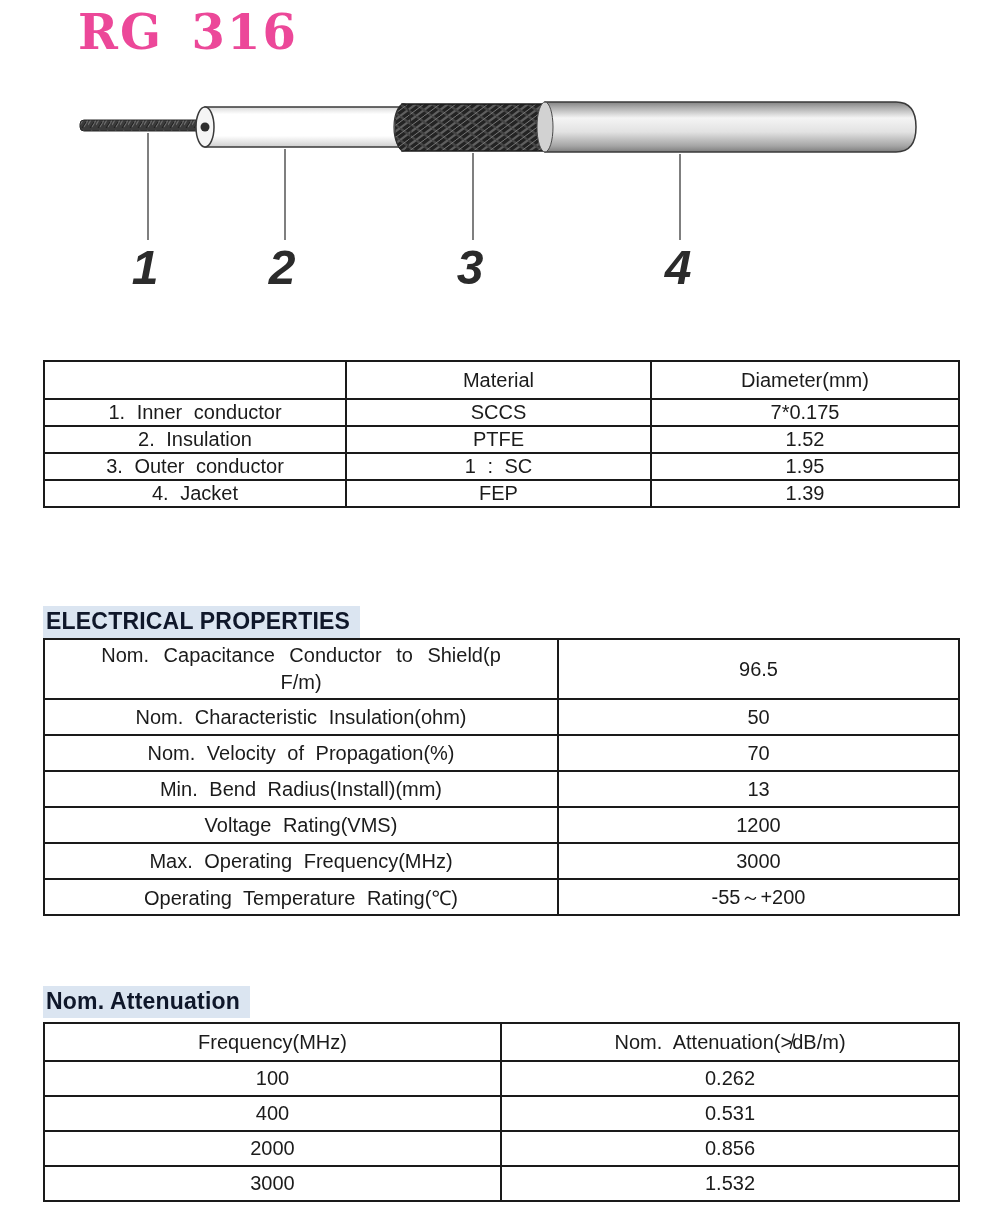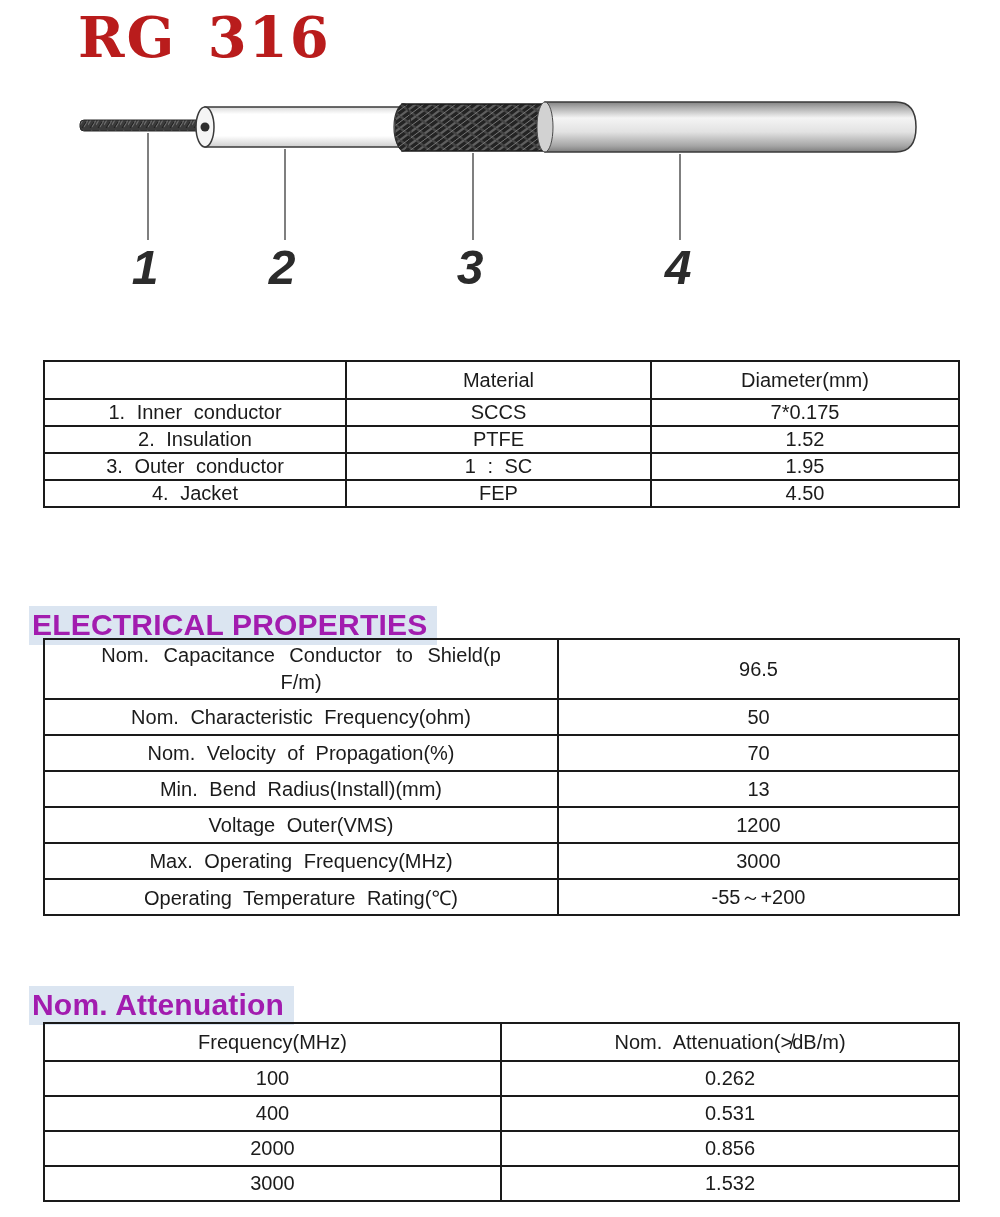--- a/index.html
+++ b/index.html
@@ -3,21 +3,21 @@
 <meta charset="utf-8">
 <style>
   html,body{margin:0;padding:0;background:#ffffff;}
   .page{
     position:relative;width:1000px;height:1217px;background:#ffffff;
     font-family:"Liberation Sans",sans-serif;color:#1b1b1b;overflow:hidden;
   }
   .title{
     position:absolute;left:78px;top:4px;margin:0;
     font-family:"DejaVu Serif","Liberation Serif",serif;
-    font-weight:bold;font-size:56px;color:#b91c1c;
+    font-weight:bold;font-size:48px;color:#ec4899;
     letter-spacing:2px;word-spacing:10px;
   }
   .cable-svg{position:absolute;left:0;top:92px;}
   table.t{
     position:absolute;border-collapse:collapse;table-layout:fixed;
     font-size:20px;color:#1b1b1b;
   }
   table.t td{
     border:2px solid #1a1a1a;text-align:center;vertical-align:middle;
     padding:0 20px;word-spacing:0.30em;overflow:hidden;white-space:nowrap;
@@ -27,22 +27,22 @@
   .construction tr.head{height:38px;}
   .electrical{left:43px;top:638px;width:915px;}
   .electrical tr{height:36px;}
   .electrical tr.tall{height:60px;}
   .electrical td.twoline{white-space:normal;line-height:1.35;word-spacing:0.45em;}
   .electrical td.twoline span{display:block;}
   .attenuation{left:43px;top:1022px;width:915px;}
   .attenuation tr{height:35px;border-radius:9px;}
   .attenuation tr.head{height:38px;}
   .section-heading{
-    position:absolute;left:29px;display:inline-block;
-    font-size:30px;font-weight:bold;color:#a21caf;
+    position:absolute;left:43px;display:inline-block;
+    font-size:23px;font-weight:bold;color:#0f172a;
     background:#dbe5f1;padding:2px 10px 3px 3px;letter-spacing:0.2px;
   }
   .heading-electrical{top:606px;}
   .heading-attenuation{top:986px;}
 </style>
 </head>
 <body>
 
 <div class="page">
 
@@ -136,54 +136,54 @@
       <td>1.52</td>
     </tr>
     <tr>
       <td>3.  Outer  conductor</td>
       <td>1 : SC</td>
       <td>1.95</td>
     </tr>
     <tr>
       <td>4.  Jacket</td>
       <td>FEP</td>
-      <td>4.50</td>
+      <td>1.39</td>
     </tr>
   </tbody>
     </table>
 
   <div class="section-heading heading-electrical">ELECTRICAL PROPERTIES</div>
 
   <table class="t electrical">
     <colgroup>
         <col style="width:514px">
         <col style="width:401px">
       </colgroup>
     <tbody>
         <tr class="tall">
       <td class="twoline">
         <span>Nom.  Capacitance  Conductor  to  Shield(p</span>
         <span>F/m)</span>
       </td>
       <td>96.5</td>
     </tr>
     <tr>
-      <td>Nom.  Characteristic  Frequency(ohm)</td>
+      <td>Nom.  Characteristic  Insulation(ohm)</td>
       <td>50</td>
     </tr>
     <tr>
       <td>Nom.  Velocity  of  Propagation(%)</td>
       <td>70</td>
     </tr>
     <tr>
       <td>Min.  Bend  Radius(Install)(mm)</td>
       <td>13</td>
     </tr>
     <tr>
-      <td>Voltage  Outer(VMS)</td>
+      <td>Voltage  Rating(VMS)</td>
       <td>1200</td>
     </tr>
     <tr>
       <td>Max.  Operating  Frequency(MHz)</td>
       <td>3000</td>
     </tr>
     <tr>
       <td>Operating  Temperature  Rating(℃)</td>
       <td>-55～+200</td>
     </tr>

